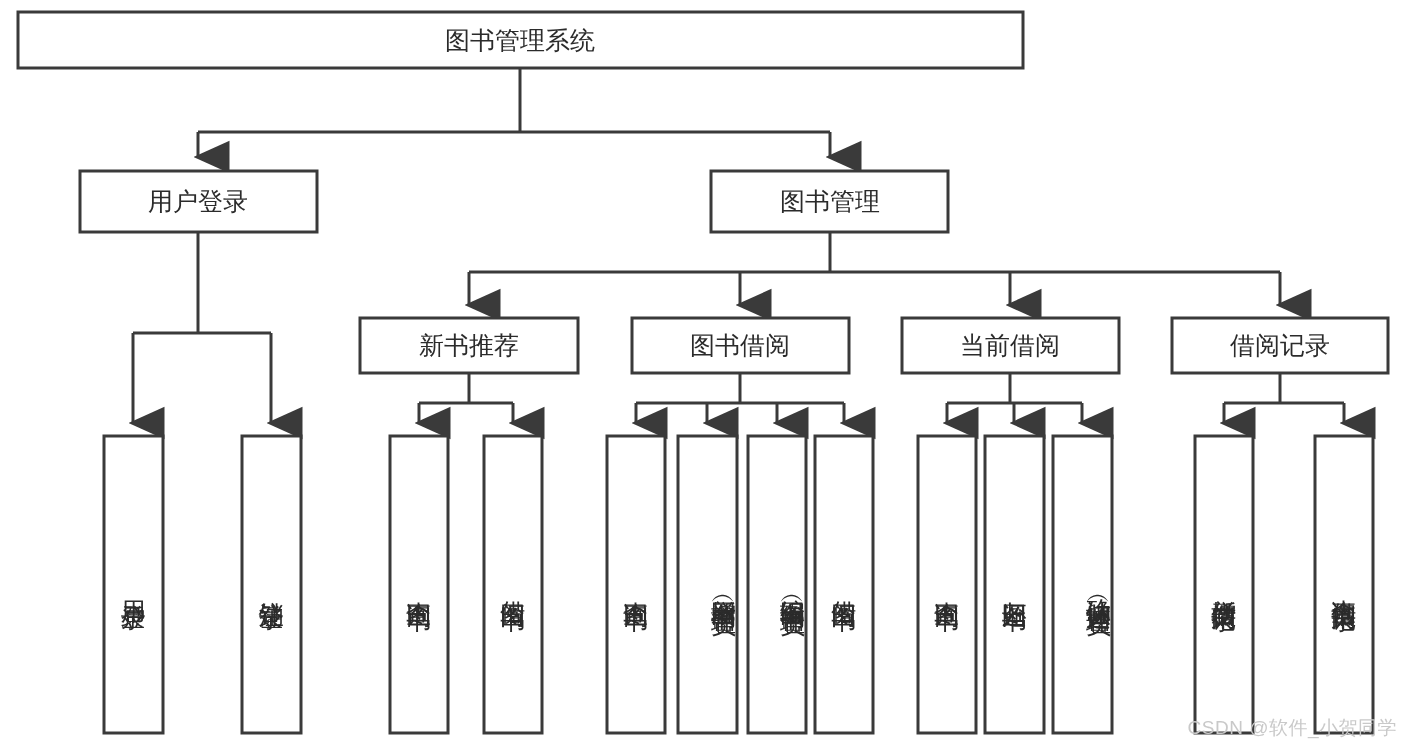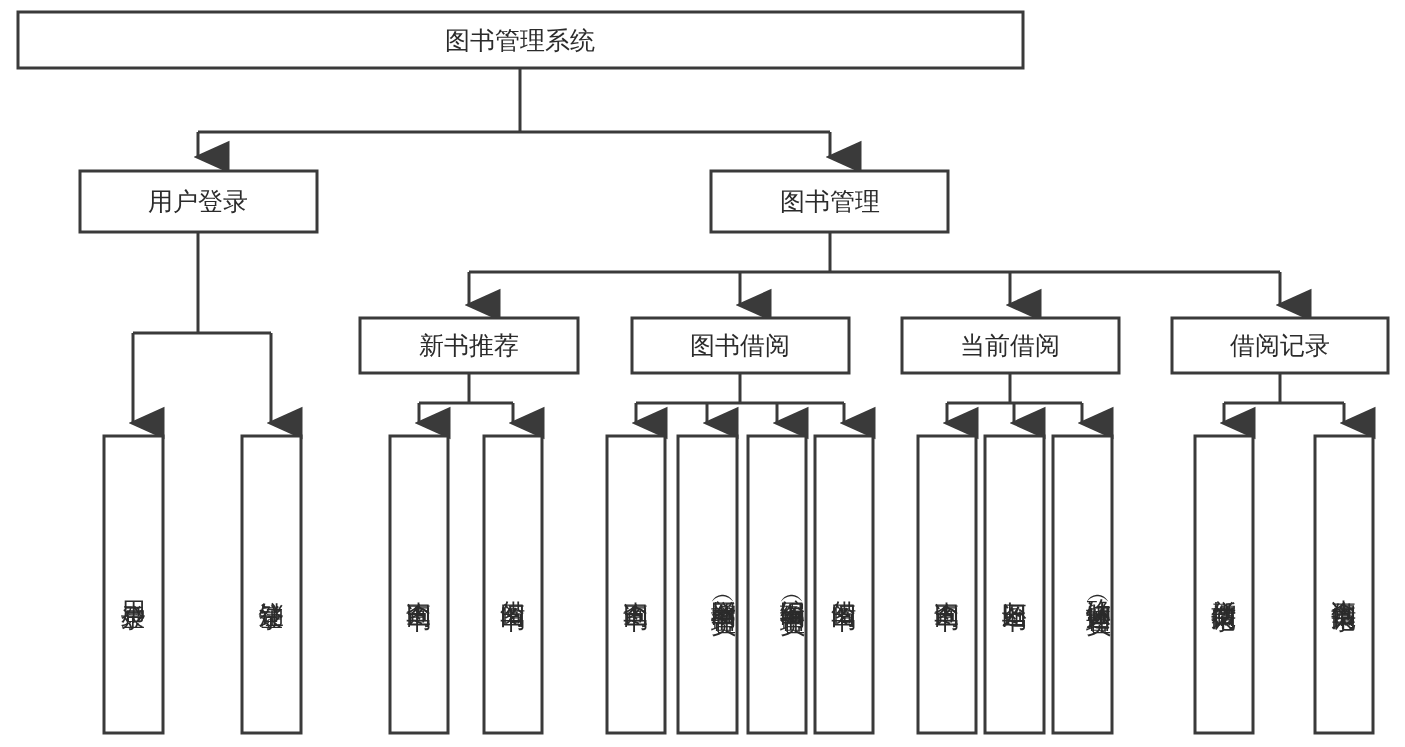--- a/index.html
+++ b/index.html
@@ -193,13 +193,14 @@
   <div class="node-label-v" style="left:607px; top:436px; width:58px; height:297px; align-items:center; display:flex; justify-content:center;">查询图书</div>
   <div class="node-label-v" style="left:678px; top:442px; width:59px; height:291px; align-items:flex-start; display:flex; justify-content:center;">新增图书（管理员）</div>
   <div class="node-label-v" style="left:748px; top:442px; width:58px; height:291px; align-items:flex-start; display:flex; justify-content:center;">编辑图书（管理员）</div>
   <div class="node-label-v" style="left:815px; top:436px; width:58px; height:297px; align-items:center; display:flex; justify-content:center;">借阅图书</div>
   <div class="node-label-v" style="left:918px; top:436px; width:58px; height:297px; align-items:center; display:flex; justify-content:center;">查询图书</div>
   <div class="node-label-v" style="left:985px; top:436px; width:59px; height:297px; align-items:center; display:flex; justify-content:center;">归还图书</div>
   <div class="node-label-v" style="left:1053px; top:442px; width:59px; height:291px; align-items:flex-start; display:flex; justify-content:center;">确认归还（管理员）</div>
   <div class="node-label-v" style="left:1195px; top:436px; width:58px; height:297px; align-items:center; display:flex; justify-content:center;">新增借阅记录</div>
   <div class="node-label-v" style="left:1315px; top:436px; width:58px; height:297px; align-items:center; display:flex; justify-content:center;">查询借阅记录</div>
 
+  <div class="watermark">CSDN @软件_小贺同学</div>
 </div>
 
 </body></html>

